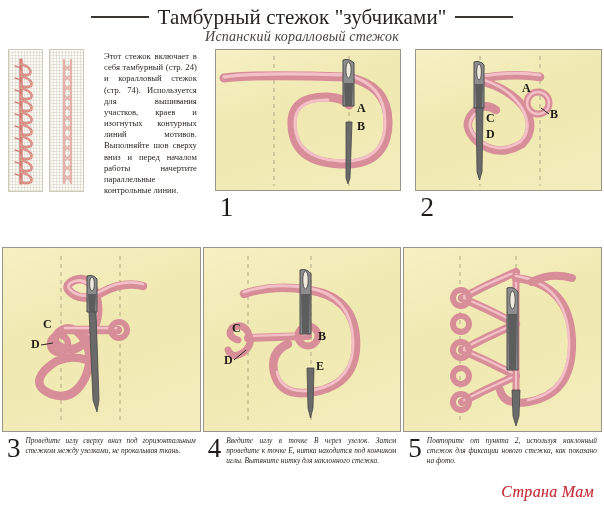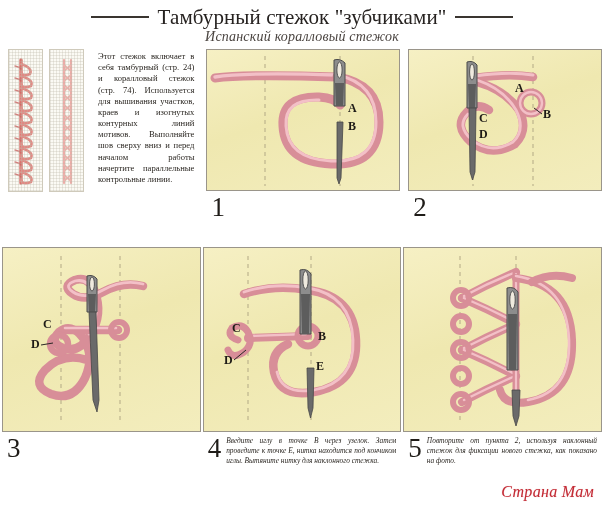--- a/index.html
+++ b/index.html
@@ -23,21 +23,21 @@
     font-size: 21px; font-weight: normal; color: #262220;
     letter-spacing: .1px; white-space: nowrap; line-height: 1.05;
   }
   .subtitle {
     font-size: 14px; font-style: italic; color: #4a4440;
     margin-top: 1px; letter-spacing: .2px;
   }
 
   
   .row { display: flex; width: 604px; }
-  .row-1 { height: 200px; padding: 0 2px; gap: 8px; }
+  .row-1 { height: 200px; padding: 0 2px; gap: 14px; }
   .row-2 { height: 248px; padding: 0 2px; gap: 2px; }
 
   
   .swatches { width: 86px; display: flex; gap: 6px; padding: 4px 3px 0 6px; }
   .swatch {
     width: 35px; height: 143px;
     background: #fbfaf4;
     border: 1px solid #cfcabb;
     position: relative; overflow: hidden;
   }
@@ -285,20 +285,21 @@
         </g>
         <g font-family="Liberation Serif, serif" font-size="12" font-weight="bold" fill="#1d1a16">
           <text x="40" y="80">C</text>
           <text x="28" y="100">D</text>
         </g>
         <line x1="38" y1="97" x2="50" y2="95" stroke="#2a2724" stroke-width="1"></line>
       </svg>
     </div>
     <div class="caption">
       <span class="stepnum">3</span>
+      <span>Проведите иглу сверху вниз под горизонтальным стежком между узелками, не прокалывая ткань.</span>
     </div>
   </div>
 
   <div class="cell cell-bottom">
     <div class="panel panel-bot">
       <div class="panel-paper"></div>
       <svg width="198" height="183" viewBox="0 0 198 183">
         <g stroke="#b9b08a" stroke-width="1.1" stroke-dasharray="4,4">
           <line x1="44" y1="8" x2="44" y2="176"></line>
           <line x1="107" y1="8" x2="107" y2="176"></line>

